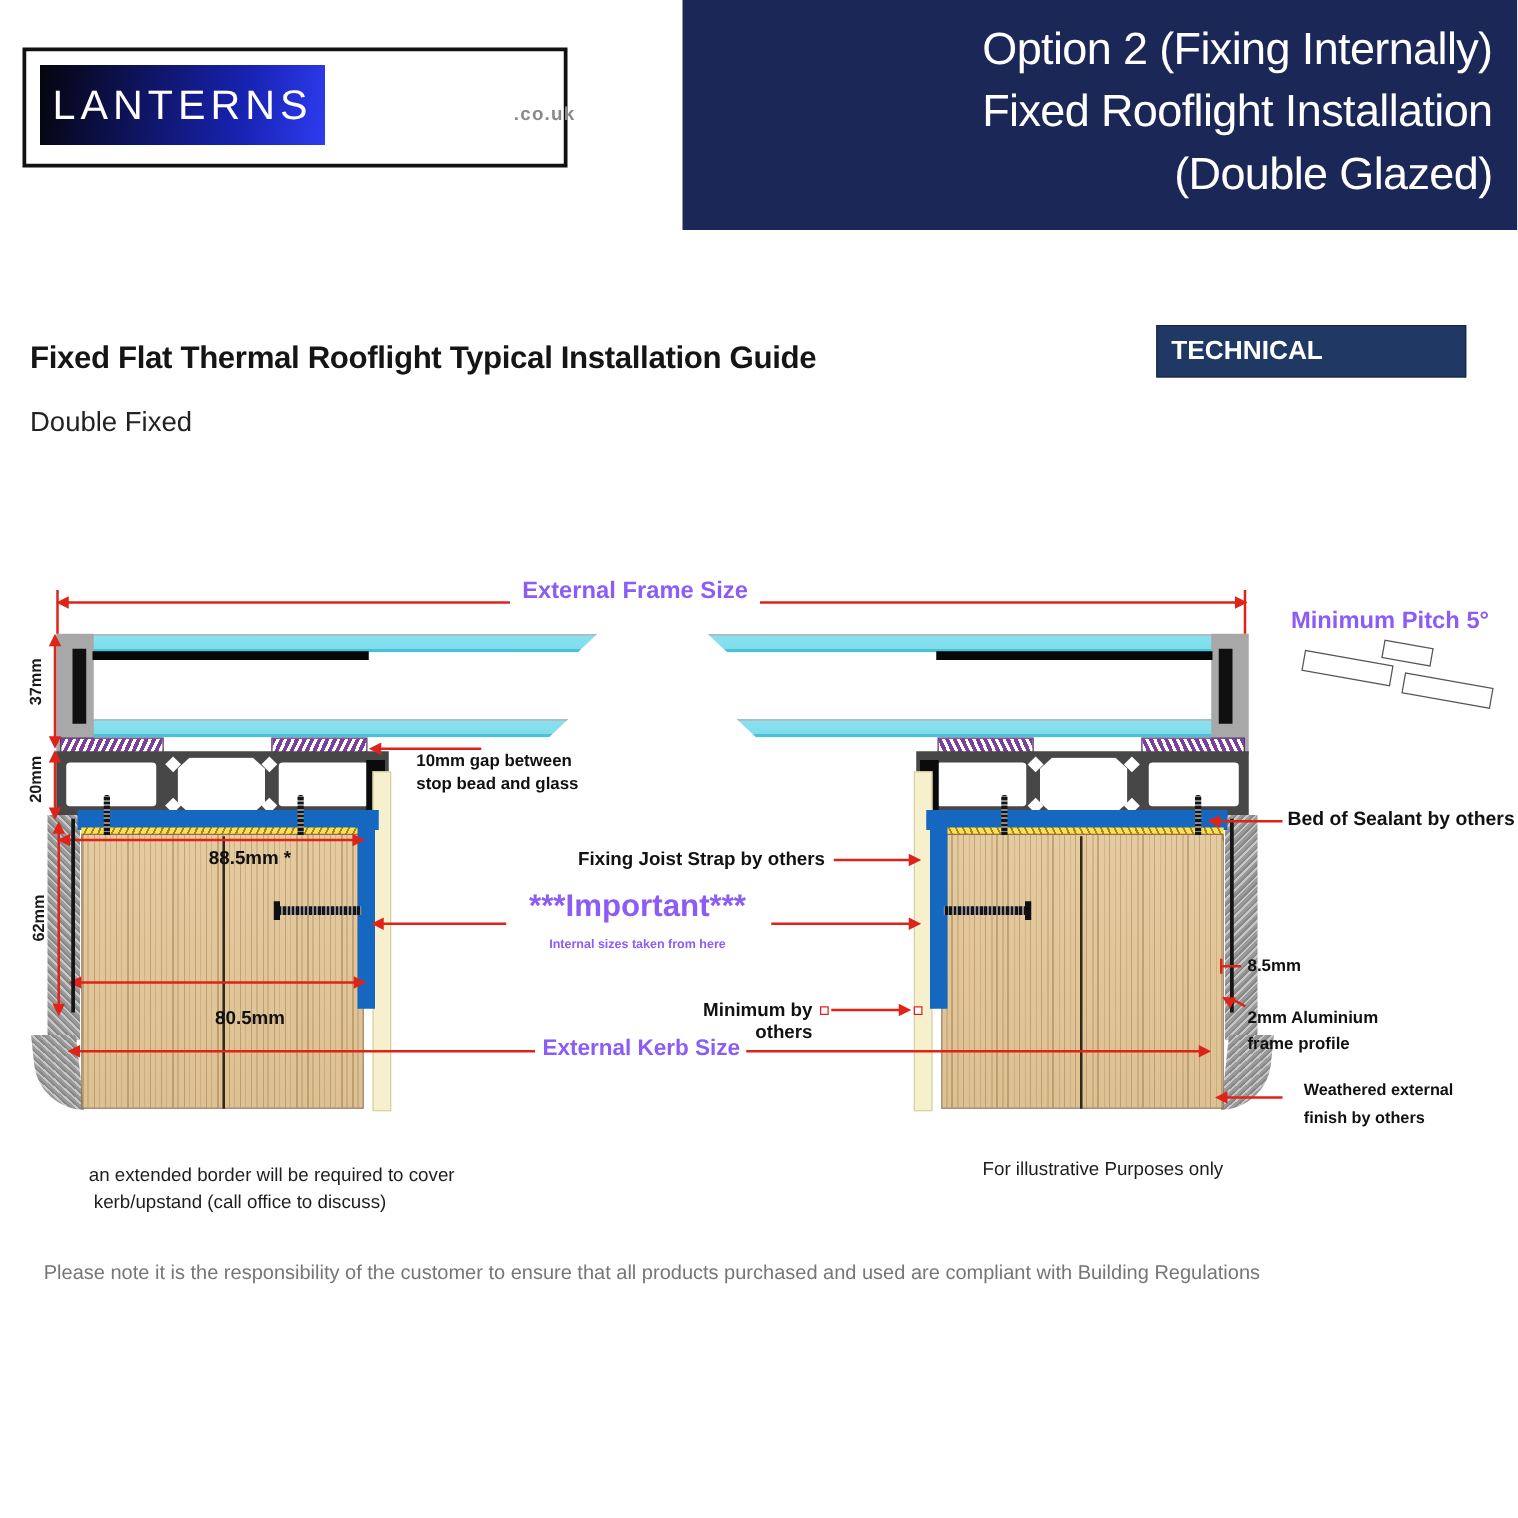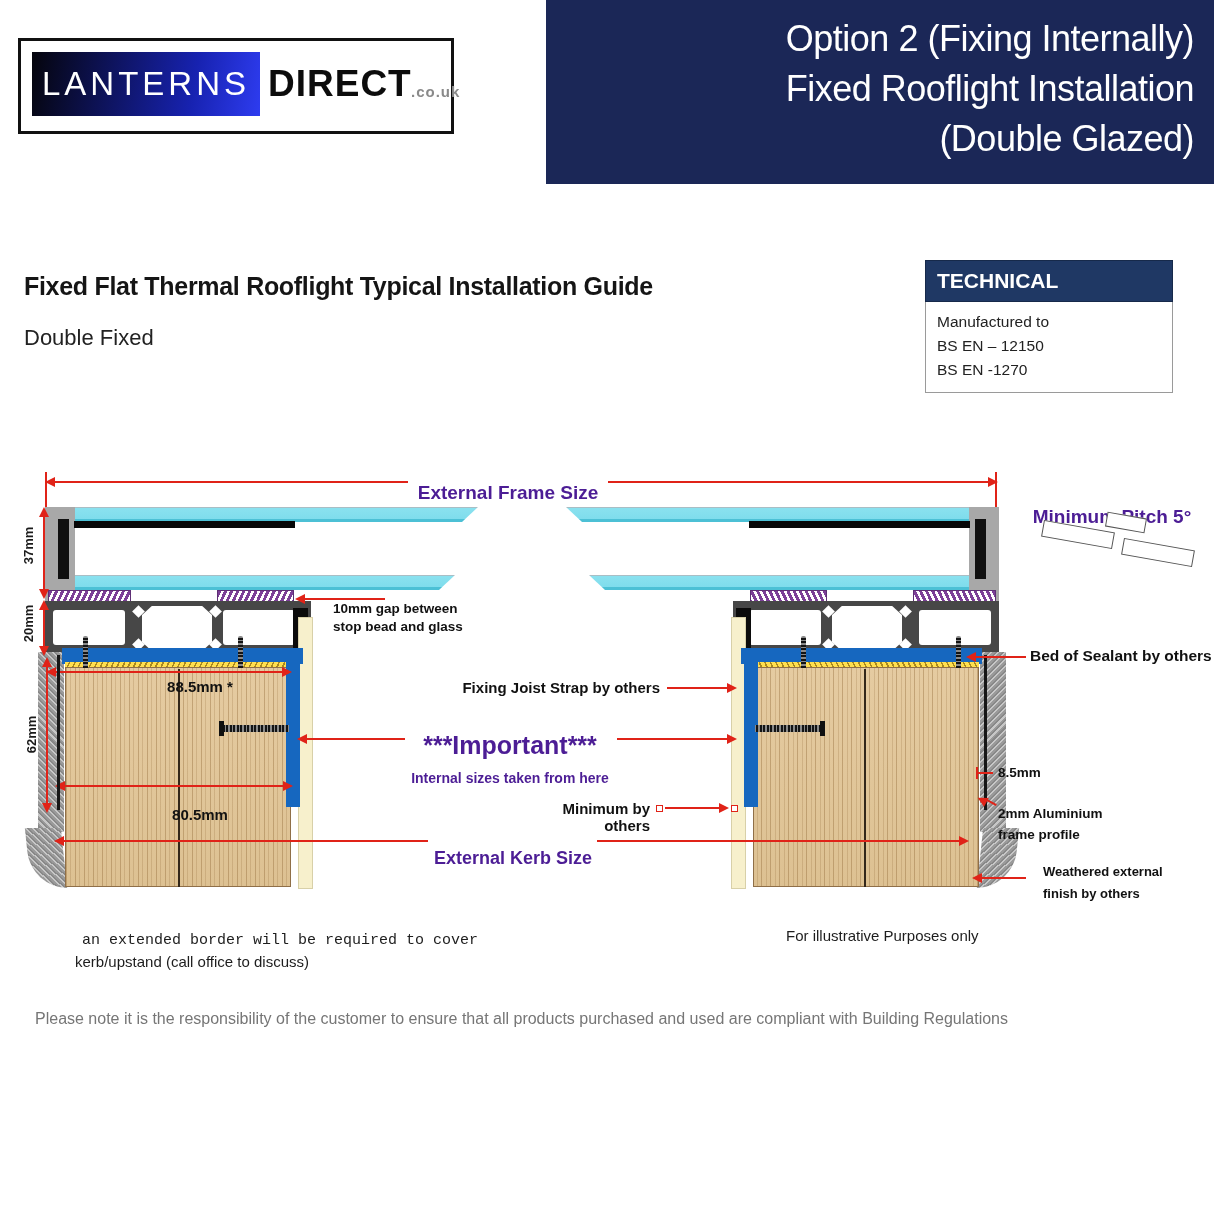--- a/index.html
+++ b/index.html
@@ -44,58 +44,52 @@
   .bowtie{width:9px;height:9px;background:#fff;transform:rotate(45deg);}
 
   
   .rl{height:2.4px;background:#e02318;}
   .rv{width:2.4px;background:#e02318;}
   .ah{width:0;height:0;border:5px solid transparent;}
   .ah-l{border-right:10px solid #e02318;border-left:none;}
   .ah-r{border-left:10px solid #e02318;border-right:none;}
   .ah-u{border-bottom:10px solid #e02318;border-top:none;}
   .ah-d{border-top:10px solid #e02318;border-bottom:none;}
-  .red{color:#4c1d95;margin-top:20px;}
+  .red{color:#8b5cf6;}
   .lbl{font-weight:700;font-size:15px;color:#111;}
   .dim-rot{transform:rotate(-90deg);transform-origin:center;font-size:13px;font-weight:700;width:44px;text-align:center;}
   .sq{width:7px;height:7px;background:#fff;border:1.6px solid #e02318;box-sizing:border-box;}
 
   .footnote{font-size:15px;color:#1d1d1d;line-height:21px;}
   .footer-note{font-size:16px;color:#767676;}
   .pitch-rect{background:#fff;border:1.6px solid #555;transform:rotate(10deg);}
 </style>
 </head>
 <body>
 
 <div class="page">
 
   <div class="abs logo-box">
     <div class="abs logo-grad">
       <span>LANTERNS</span>
     </div>
-    <div class="abs logo-direct">DIRECT</div>
     <div class="abs logo-suffix">.co.uk</div>
   </div>
 
   <div class="abs banner">
     <div>Option 2 (Fixing Internally)</div>
     <div>Fixed Rooflight Installation</div>
     <div>(Double Glazed)</div>
   </div>
 
   <div class="abs title">Fixed Flat Thermal Rooflight Typical Installation Guide</div>
   <div class="abs subtitle">Double Fixed</div>
 
   <div class="abs tech-box">
     <div class="tech-head">TECHNICAL</div>
-    <div class="tech-body">
-      <div>Manufactured to</div>
-      <div>BS EN – 12150</div>
-      <div>BS EN -1270</div>
-    </div>
   </div>
 
   <div class="abs section">
     <div class="abs glass clipR" style="left:10px;top:2px;width:423px;height:15px;"></div>
     <div class="abs glass clipR" style="left:10px;top:70px;width:400px;height:15px;"></div>
     <div class="abs" style="left:0;top:2px;width:30px;height:97px;background:#a8a8a8;"></div>
     <div class="abs" style="left:13px;top:14px;width:11px;height:60px;background:#101010;"></div>
     <div class="abs" style="left:29px;top:16px;width:221px;height:7px;background:#070707;"></div>
     <div class="abs hatch-purple" style="left:3px;top:85px;width:83px;height:16px;"></div>
     <div class="abs hatch-purple" style="left:172px;top:85px;width:77px;height:16px;"></div>
@@ -202,21 +196,21 @@
 
   <div class="abs lbl" style="left:450px;top:679px;width:210px;text-align:right;">Fixing Joist Strap by others</div>
   <div class="abs rl" style="left:667px;top:687px;width:64px;"></div>
   <div class="abs ah ah-r" style="left:727px;top:683px;"></div>
 
   <div class="abs red" style="left:390px;top:711px;width:240px;text-align:center;font-size:25px;font-weight:800;">***Important***</div>
   <div class="abs rl" style="left:303px;top:738px;width:102px;"></div>
   <div class="abs ah ah-l" style="left:297px;top:734px;"></div>
   <div class="abs rl" style="left:617px;top:738px;width:114px;"></div>
   <div class="abs ah ah-r" style="left:727px;top:734px;"></div>
-  <div class="abs red" style="left:390px;top:750px;width:240px;text-align:center;font-size:14px;font-weight:700;">Internal sizes taken from here</div>
+  <div class="abs red" style="left:390px;top:750px;width:240px;text-align:center;font-size:10px;font-weight:700;">Internal sizes taken from here</div>
 
   <div class="abs lbl" style="left:515px;top:800px;width:135px;text-align:right;">Minimum by others</div>
   <div class="abs sq" style="left:656px;top:805px;"></div>
   <div class="abs rl" style="left:665px;top:807px;width:58px;"></div>
   <div class="abs ah ah-r" style="left:719px;top:803px;"></div>
   <div class="abs sq" style="left:731px;top:805px;"></div>
 
   <div class="abs rl" style="left:60px;top:840px;width:368px;"></div>
   <div class="abs rl" style="left:597px;top:840px;width:366px;"></div>
   <div class="abs ah ah-l" style="left:54px;top:836px;"></div>
@@ -238,19 +232,19 @@
     <div>frame profile</div>
   </div>
 
   <div class="abs rl" style="left:978px;top:877px;width:48px;"></div>
   <div class="abs ah ah-l" style="left:972px;top:873px;"></div>
   <div class="abs lbl" style="left:1043px;top:861px;font-size:13px;line-height:22px;">
     <div>Weathered external</div>
     <div>finish by others</div>
   </div>
 
-  <div class="abs footnote" style="left:82px;top:930px;font-family:Liberation Mono, monospace;">an extended border will be required to cover</div>
+  <div class="abs footnote" style="left:71px;top:930px;">an extended border will be required to cover</div>
   <div class="abs footnote" style="left:75px;top:951px;">kerb/upstand (call office to discuss)</div>
   <div class="abs" style="left:786px;top:927px;font-size:15px;color:#1d1d1d;">For illustrative Purposes only</div>
 
   <div class="abs footer-note" style="left:35px;top:1010px;">Please note it is the responsibility of the customer to ensure that all products purchased and used are compliant with Building Regulations</div>
 
 </div>
 
 </body></html>

